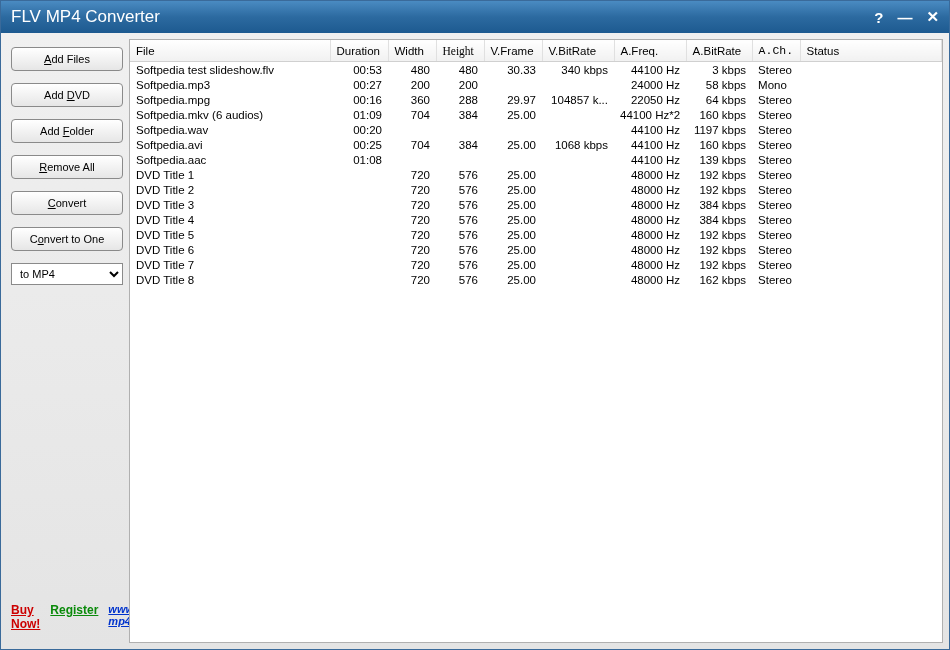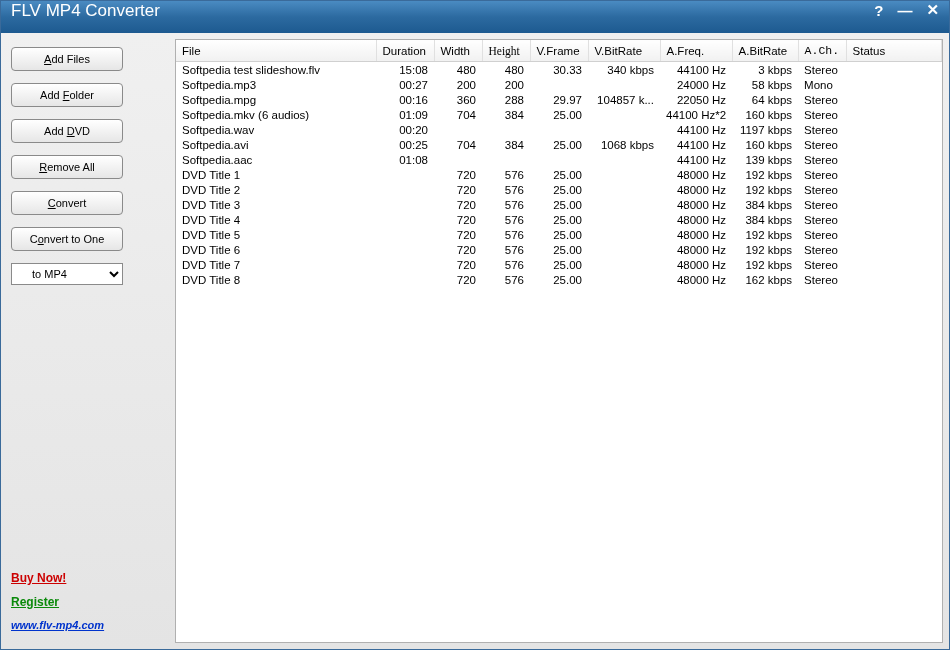--- a/index.html
+++ b/index.html
@@ -10,34 +10,33 @@
   width: 950px;
   height: 650px;
   overflow: hidden;
   border: 1px solid #3a6a9a;
 }
 .titlebar {
   height: 32px;
   background: linear-gradient(to bottom, #4a8bc2 0%, #2c6aa0 50%, #1d5a90 100%);
   color: #fff;
   display: flex;
-  align-items: flex-start;
+  align-items: center;
   padding: 0 10px;
   font-size: 17px;
   font-weight: 500;
 }
 .titlebar .title { flex: 1; }
 .titlebar .win-controls { display: flex; gap: 14px; align-items: center; font-size: 15px; font-weight: bold; }
 .titlebar .win-controls span { cursor: pointer; }
 .main {
   display: flex;
   height: calc(650px - 34px);
   background: linear-gradient(to bottom, #f0f0f0, #e4e4e4);
   padding: 6px 6px 6px 4px;
-  gap: 46px;
 }
 .sidebar {
   width: 124px;
   display: flex;
   flex-direction: column;
   padding: 8px 6px 6px 6px;
 }
 .sidebar .btn-group { display: flex; flex-direction: column; gap: 12px; }
 .sidebar button.side-btn {
   height: 24px;
@@ -47,25 +46,25 @@
   font-size: 11px;
   cursor: pointer;
   font-family: inherit;
 }
 .sidebar button.side-btn u { text-decoration: underline; }
 .sidebar select.format-select {
   height: 22px;
   border: 1px solid #8a8a8a;
   font-size: 11px;
   background: #fff;
-  padding-left: 16px;
+  padding-left: 4px;
   font-family: inherit;
 }
 .sidebar .spacer { flex: 1; }
-.sidebar .links { display: flex; flex-direction: column; gap: 10px; padding-bottom: 6px; }
+.sidebar .links { display: flex; flex-direction: row; gap: 10px; padding-bottom: 6px; }
 .sidebar .links a { font-size: 12px; text-decoration: underline; }
 .sidebar .links a.buy { color: #cc0000; font-weight: bold; }
 .sidebar .links a.register { color: #0a8a0a; font-weight: bold; }
 .sidebar .links a.site { color: #0033cc; font-weight: bold; font-size: 11px; font-style: italic; }
 .table-area {
   flex: 1;
   background: #fff;
   border: 1px solid #b0b0b0;
   overflow: auto;
 }
@@ -110,22 +109,22 @@
     <span>—</span>
     <span>✕</span>
   </div>
 </div>
 
 <div class="main">
 
   <div class="sidebar">
     <div class="btn-group">
       <button class="side-btn"><u>A</u><span>dd Files</span></button>
+      <button class="side-btn">Add <u>D</u><span>VD</span></button>
       <button class="side-btn">Add <u>F</u><span>older</span></button>
-      <button class="side-btn">Add <u>D</u><span>VD</span></button>
       <button class="side-btn"><u>R</u><span>emove All</span></button>
       <button class="side-btn"><u>C</u><span>onvert</span></button>
       <button class="side-btn">C<u>o</u><span>nvert to One</span></button>
       <select class="format-select">
         <option>to MP4</option>
       </select>
     </div>
     <div class="spacer"></div>
     <div class="links">
       <a href="#" class="buy">Buy Now!</a>
@@ -146,21 +145,21 @@
           <th class="col-vb">V.BitRate</th>
           <th class="col-af">A.Freq.</th>
           <th class="col-ab">A.BitRate</th>
           <th class="col-ach">A.Ch.</th>
           <th class="col-status">Status</th>
         </tr>
       </thead>
       <tbody id="table-body">
           <tr>
             <td>Softpedia test slideshow.flv</td>
-            <td class="r">15:08</td>
+            <td class="r">00:53</td>
             <td class="r">480</td>
             <td class="r">480</td>
             <td class="r">30.33</td>
             <td class="r">340 kbps</td>
             <td class="r">44100 Hz</td>
             <td class="r">3 kbps</td>
             <td>Stereo</td>
             <td></td>
           </tr>
           <tr>

